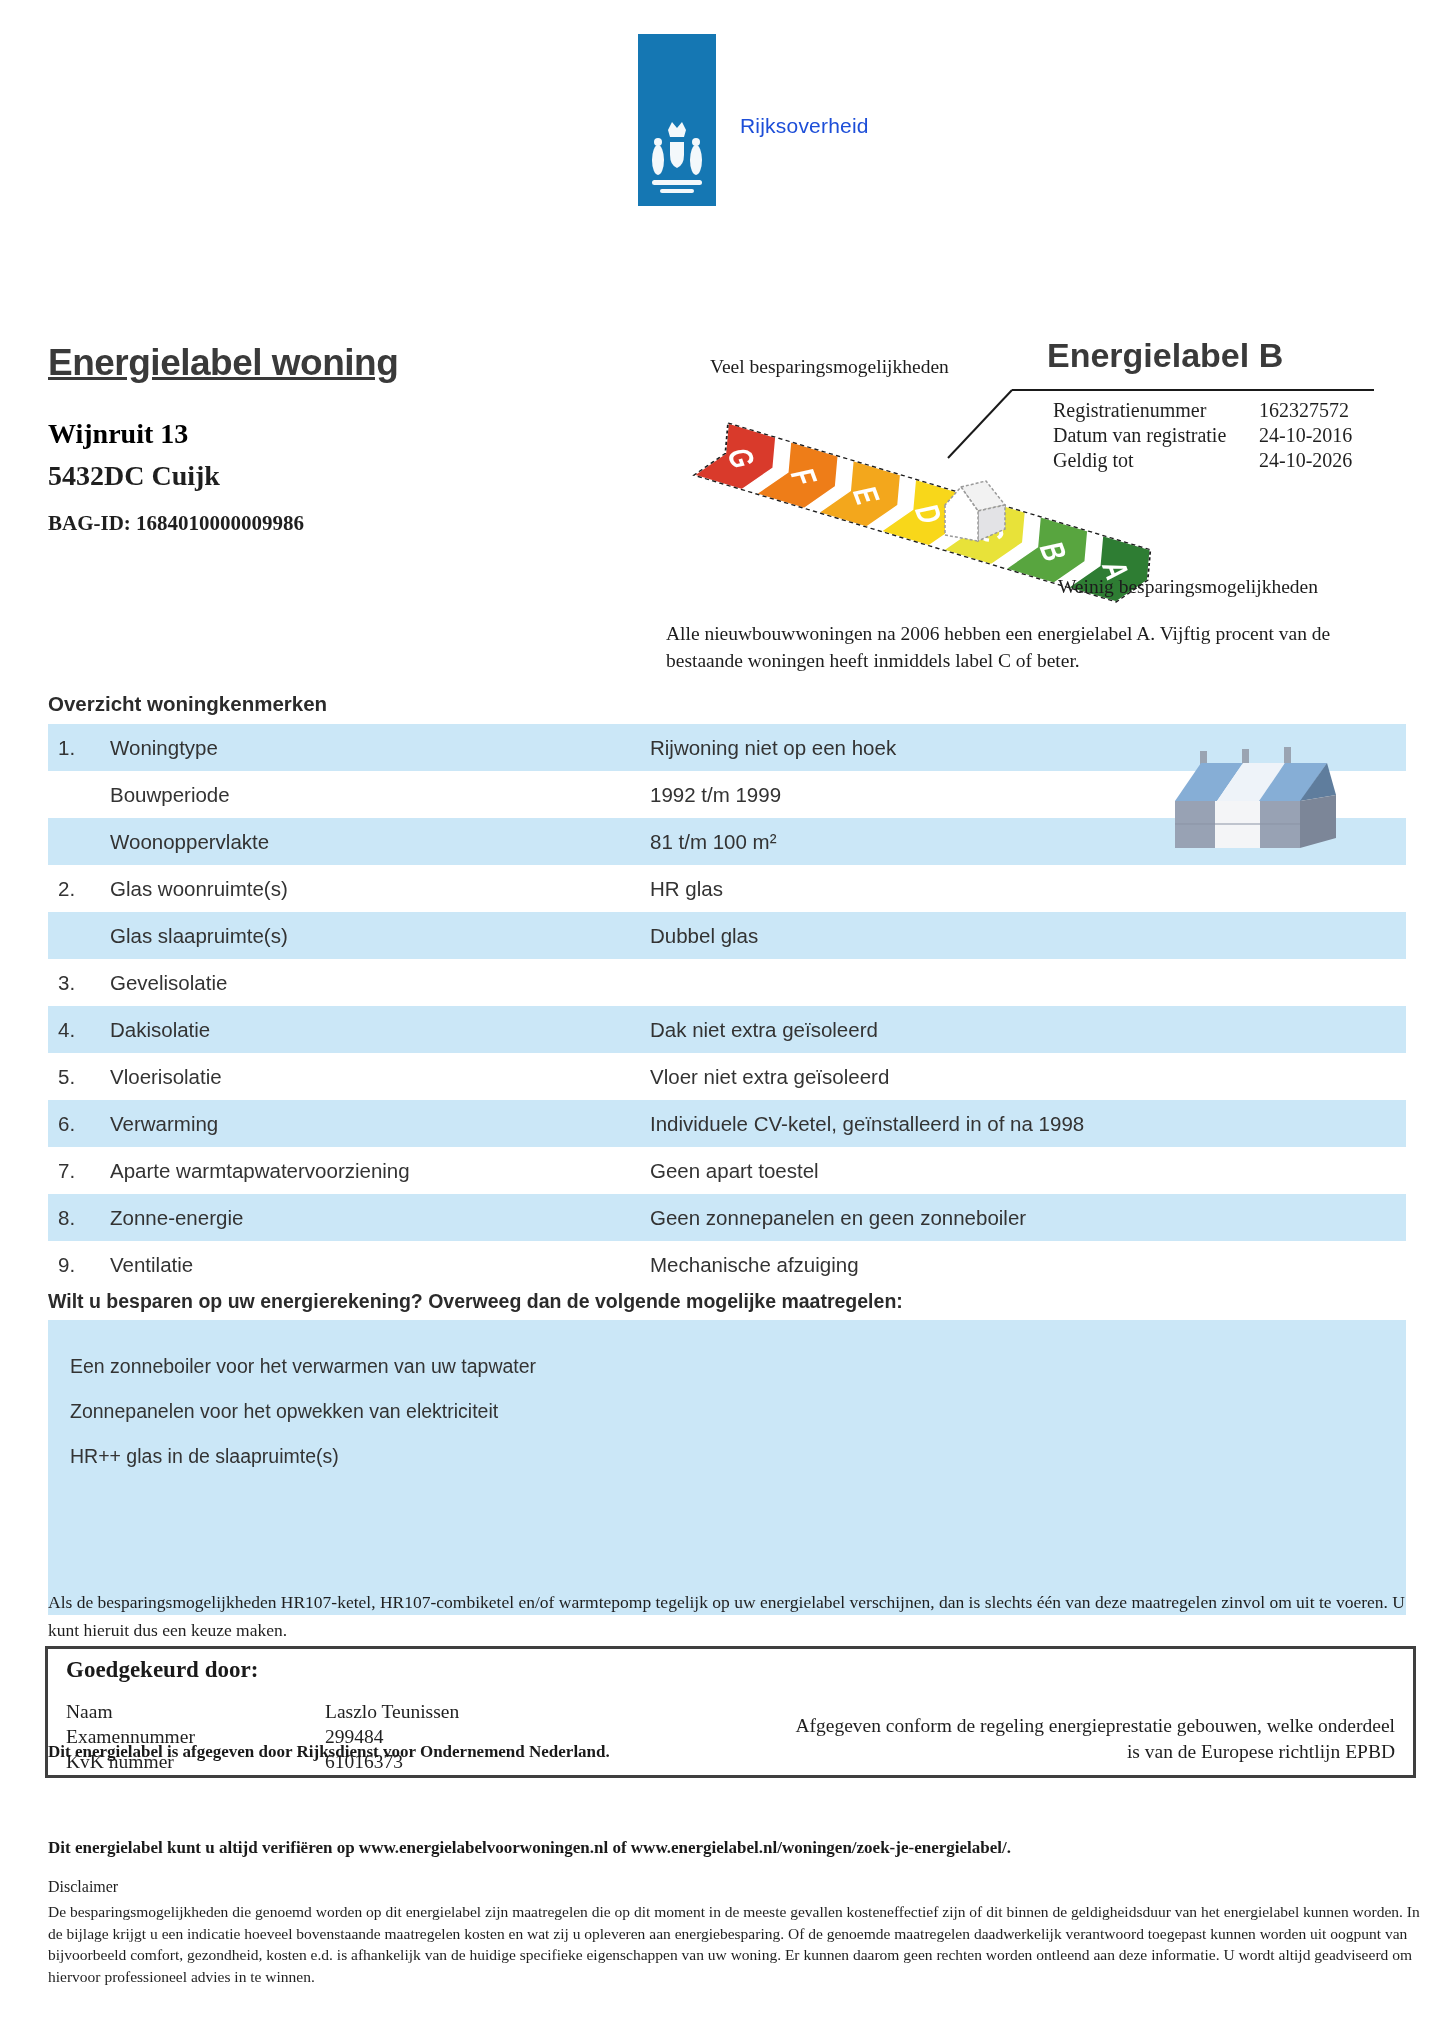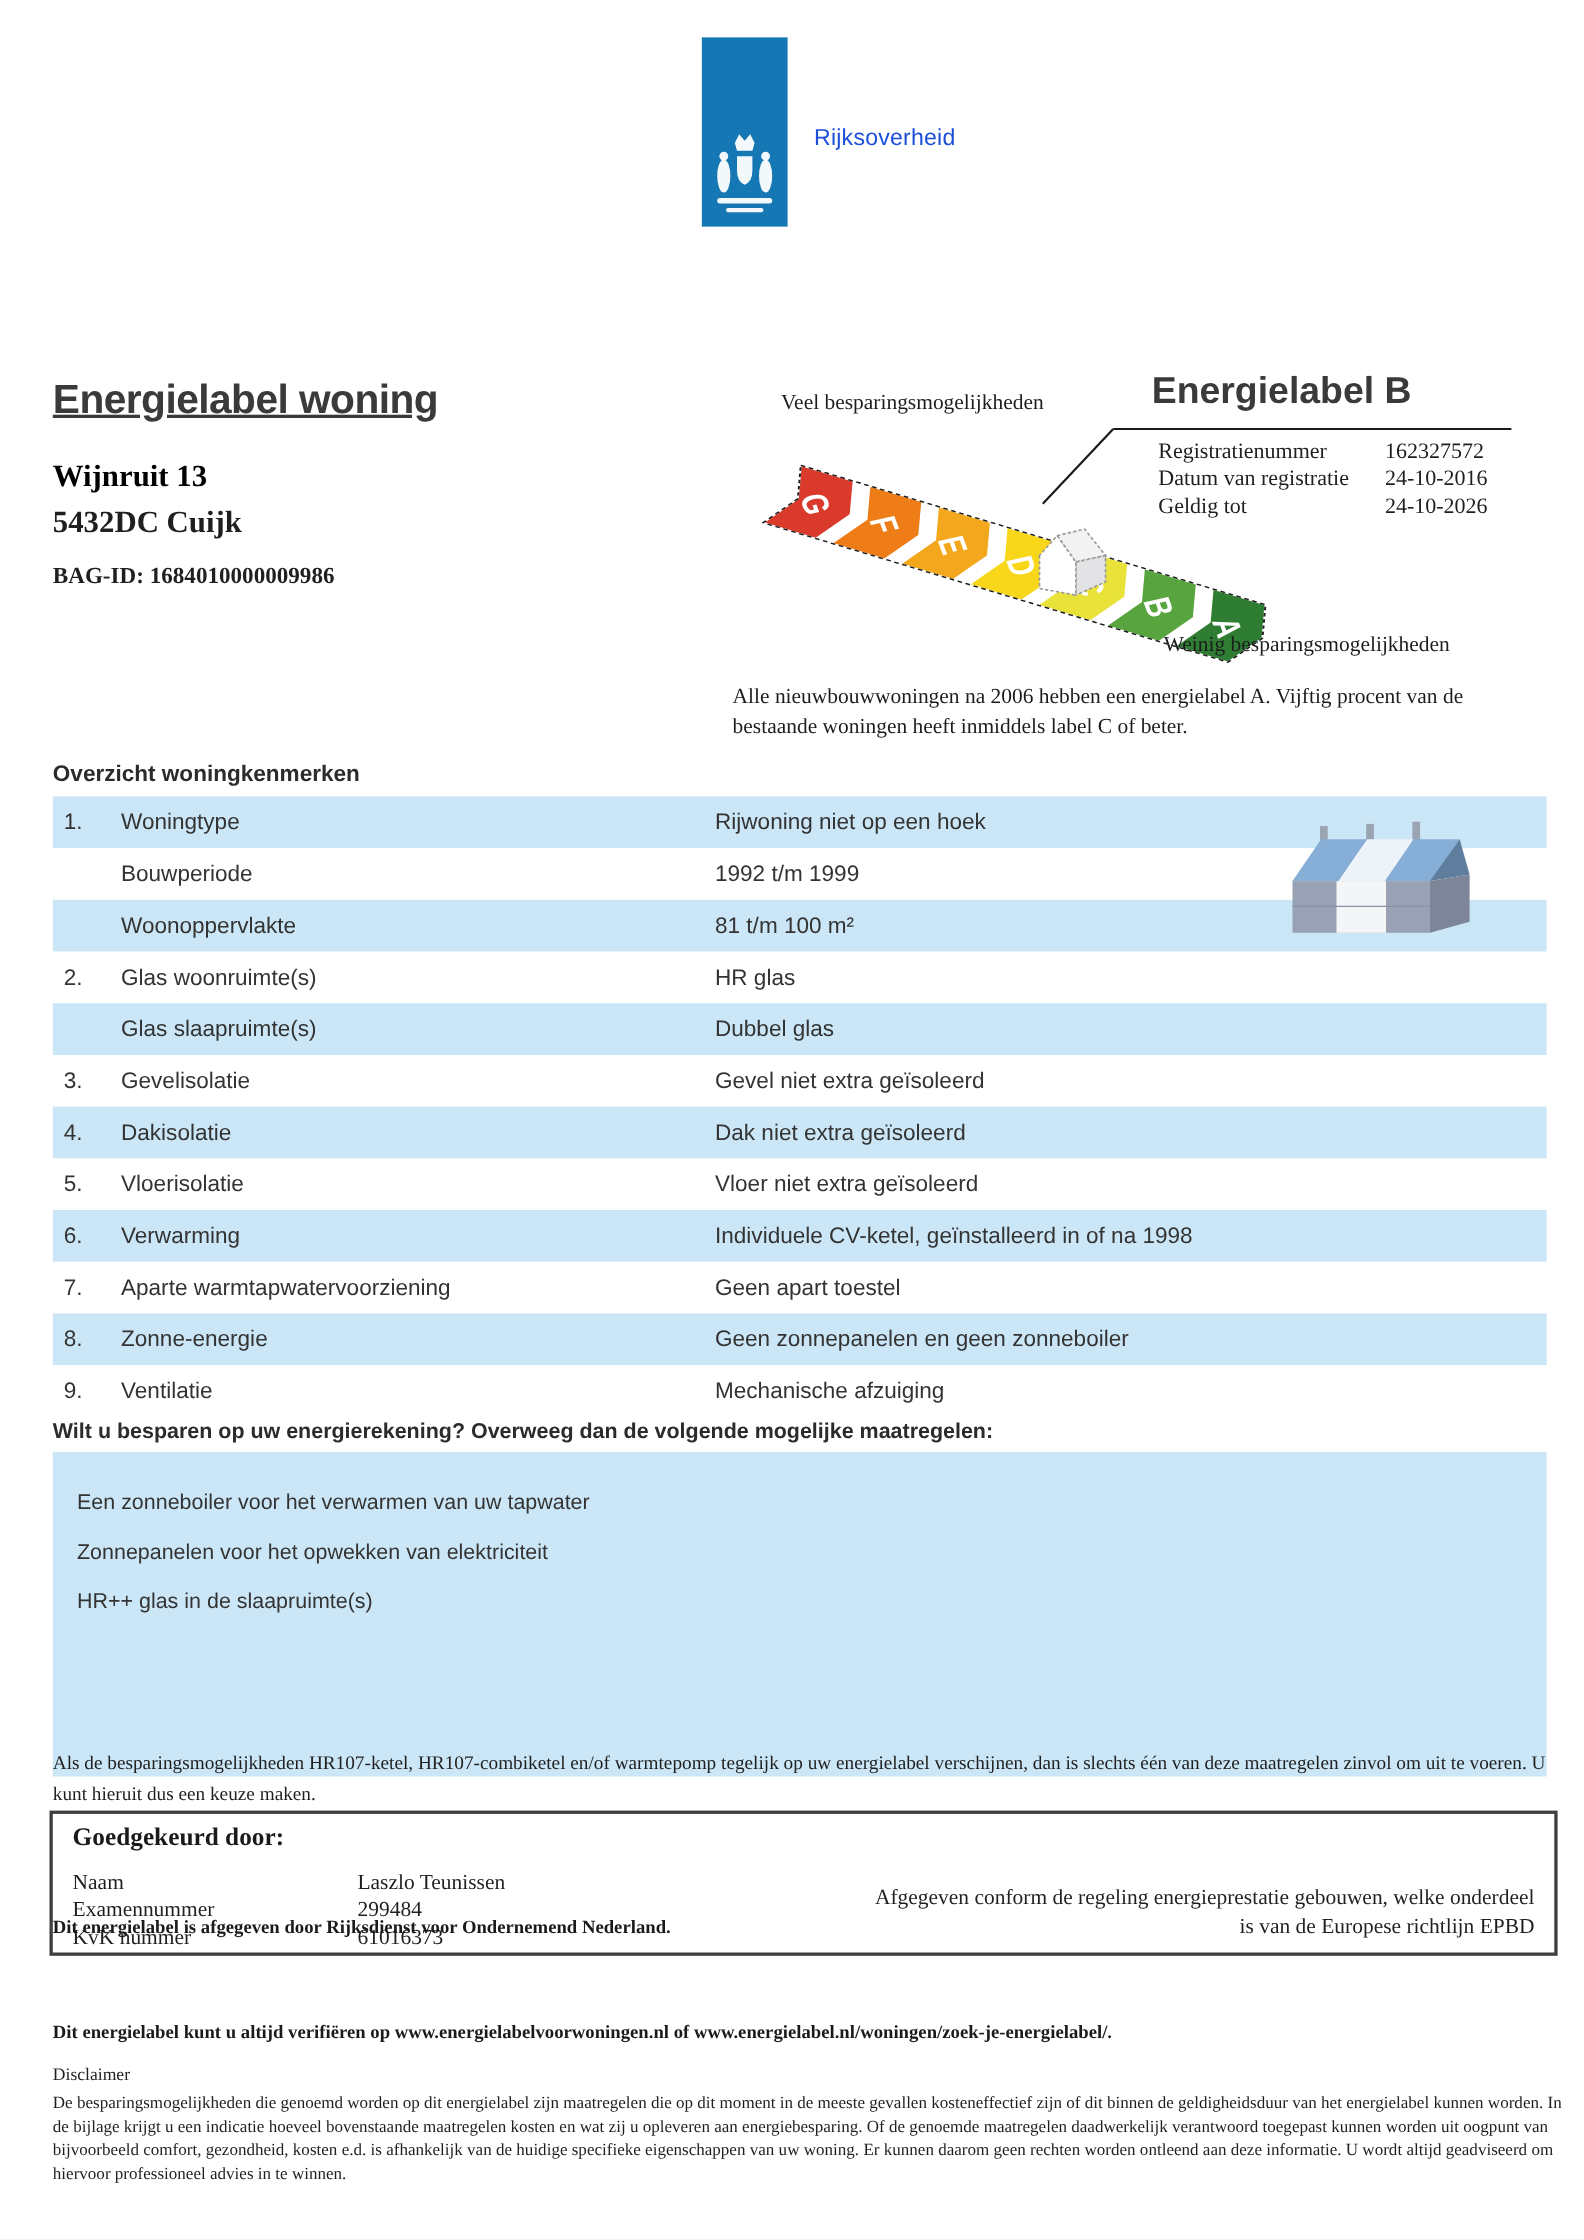--- a/index.html
+++ b/index.html
@@ -169,21 +169,20 @@
       <span class="c-value">HR glas</span>
     </div>
     <div class="char-row">
       <span class="c-num"></span>
       <span class="c-label">Glas slaapruimte(s)</span>
       <span class="c-value">Dubbel glas</span>
     </div>
     <div class="char-row">
       <span class="c-num">3.</span>
       <span class="c-label">Gevelisolatie</span>
-      <span class="c-value">Gevel niet extra geïsoleerd</span>
     </div>
     <div class="char-row">
       <span class="c-num">4.</span>
       <span class="c-label">Dakisolatie</span>
       <span class="c-value">Dak niet extra geïsoleerd</span>
     </div>
     <div class="char-row">
       <span class="c-num">5.</span>
       <span class="c-label">Vloerisolatie</span>
       <span class="c-value">Vloer niet extra geïsoleerd</span>

